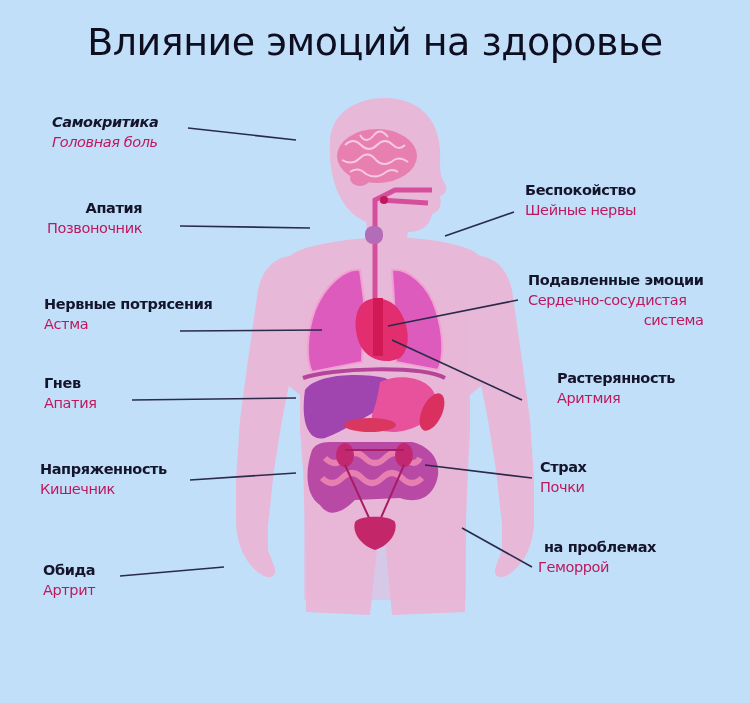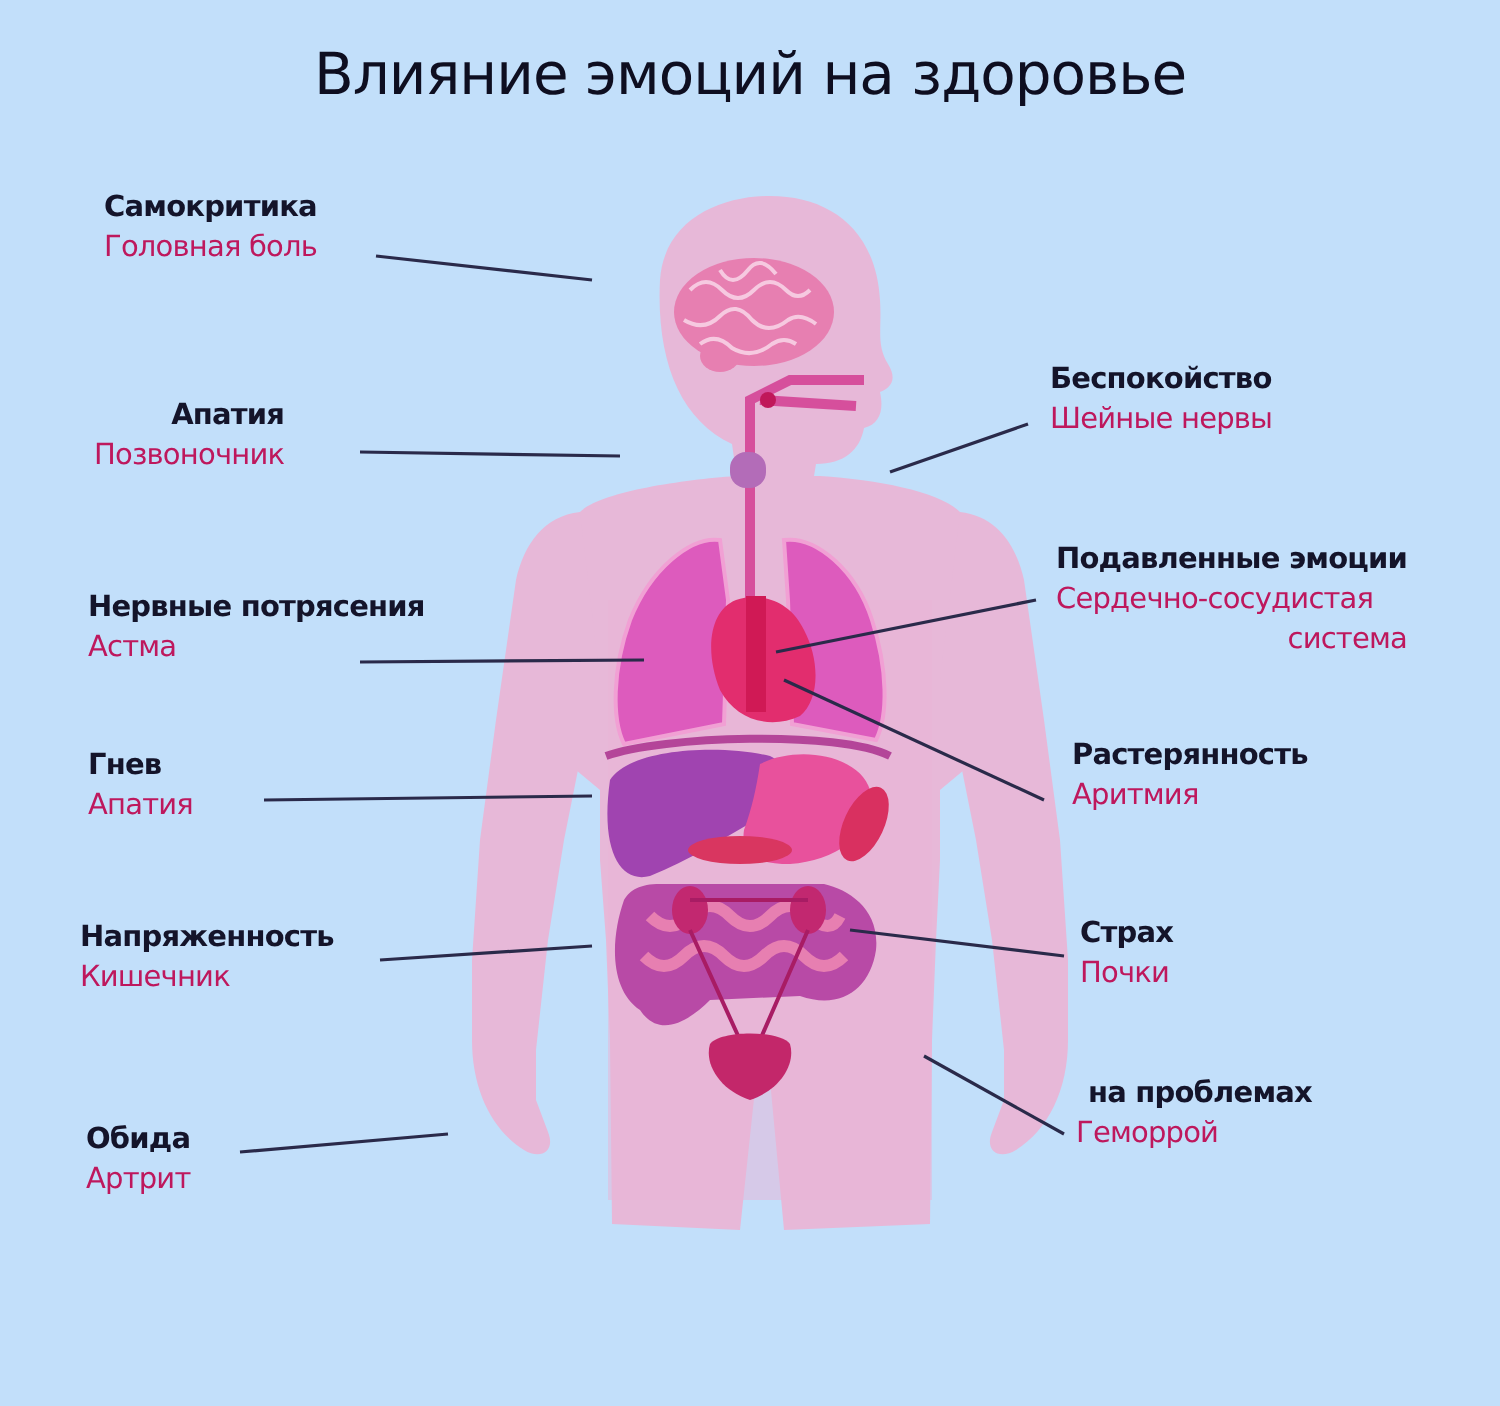--- a/index.html
+++ b/index.html
@@ -6,21 +6,21 @@
   body {
     width: 750px; height: 703px; overflow: hidden;
     background: #c2dffa;
     font-family: "DejaVu Sans", sans-serif;
     position: relative;
     color: #14142a;
   }
   .title {
     position: absolute; left: 0; right: 0; top: 20px;
     text-align: center;
-    font-size: 29px; font-weight: normal;
+    font-size: 38px; font-weight: normal;
     color: #0e0e20;
     letter-spacing: -0.5px;
     font-family: "DejaVu Sans", sans-serif;
   }
   svg.figure { position: absolute; left: 0; top: 0; }
   .label {
     position: absolute;
     font-family: "DejaVu Sans", sans-serif;
     font-size: 14.5px; line-height: 20px;
     letter-spacing: -0.4px;
@@ -99,21 +99,21 @@
     <line x1="190" y1="480" x2="296" y2="473"></line>
     <line x1="120" y1="576" x2="224" y2="567"></line>
     <line x1="445" y1="236" x2="514" y2="212"></line>
     <line x1="388" y1="326" x2="518" y2="300"></line>
     <line x1="392" y1="340" x2="522" y2="400"></line>
     <line x1="425" y1="465" x2="532" y2="478"></line>
     <line x1="462" y1="528" x2="532" y2="567"></line>
   </g>
 </svg>
 
-<div class="label" style="left:52px; top:94px;">
+<div class="label" style="left:52px; top:112px;font-style:italic;">
   <span class="emo">Самокритика</span>
   <span class="org">Головная боль</span>
 </div>
 <div class="label" style="left:47px; top:198px;text-align:right;">
   <span class="emo">Апатия</span>
   <span class="org">Позвоночник</span>
 </div>
 <div class="label" style="left:44px; top:294px;">
   <span class="emo">Нервные потрясения</span>
   <span class="org">Астма</span>
@@ -133,21 +133,21 @@
 
 <div class="label" style="left:525px; top:180px;">
   <span class="emo">Беспокойство</span>
   <span class="org">Шейные нервы</span>
 </div>
 <div class="label" style="left:528px; top:270px;">
   <span class="emo">Подавленные эмоции</span>
   <span class="org">Сердечно-сосудистая</span>
   <span class="org" style="padding-left:6px;text-align:right;">система</span>
 </div>
-<div class="label" style="left:536px; top:368px;">
+<div class="label" style="left:557px; top:368px;">
   <span class="emo">Растерянность</span>
   <span class="org">Аритмия</span>
 </div>
 <div class="label" style="left:540px; top:457px;">
   <span class="emo">Страх</span>
   <span class="org">Почки</span>
 </div>
 <div class="label" style="left:538px; top:537px;">
   <span class="emo" style="padding-left:6px;text-align:right;">на проблемах</span>
   <span class="org">Геморрой</span>

